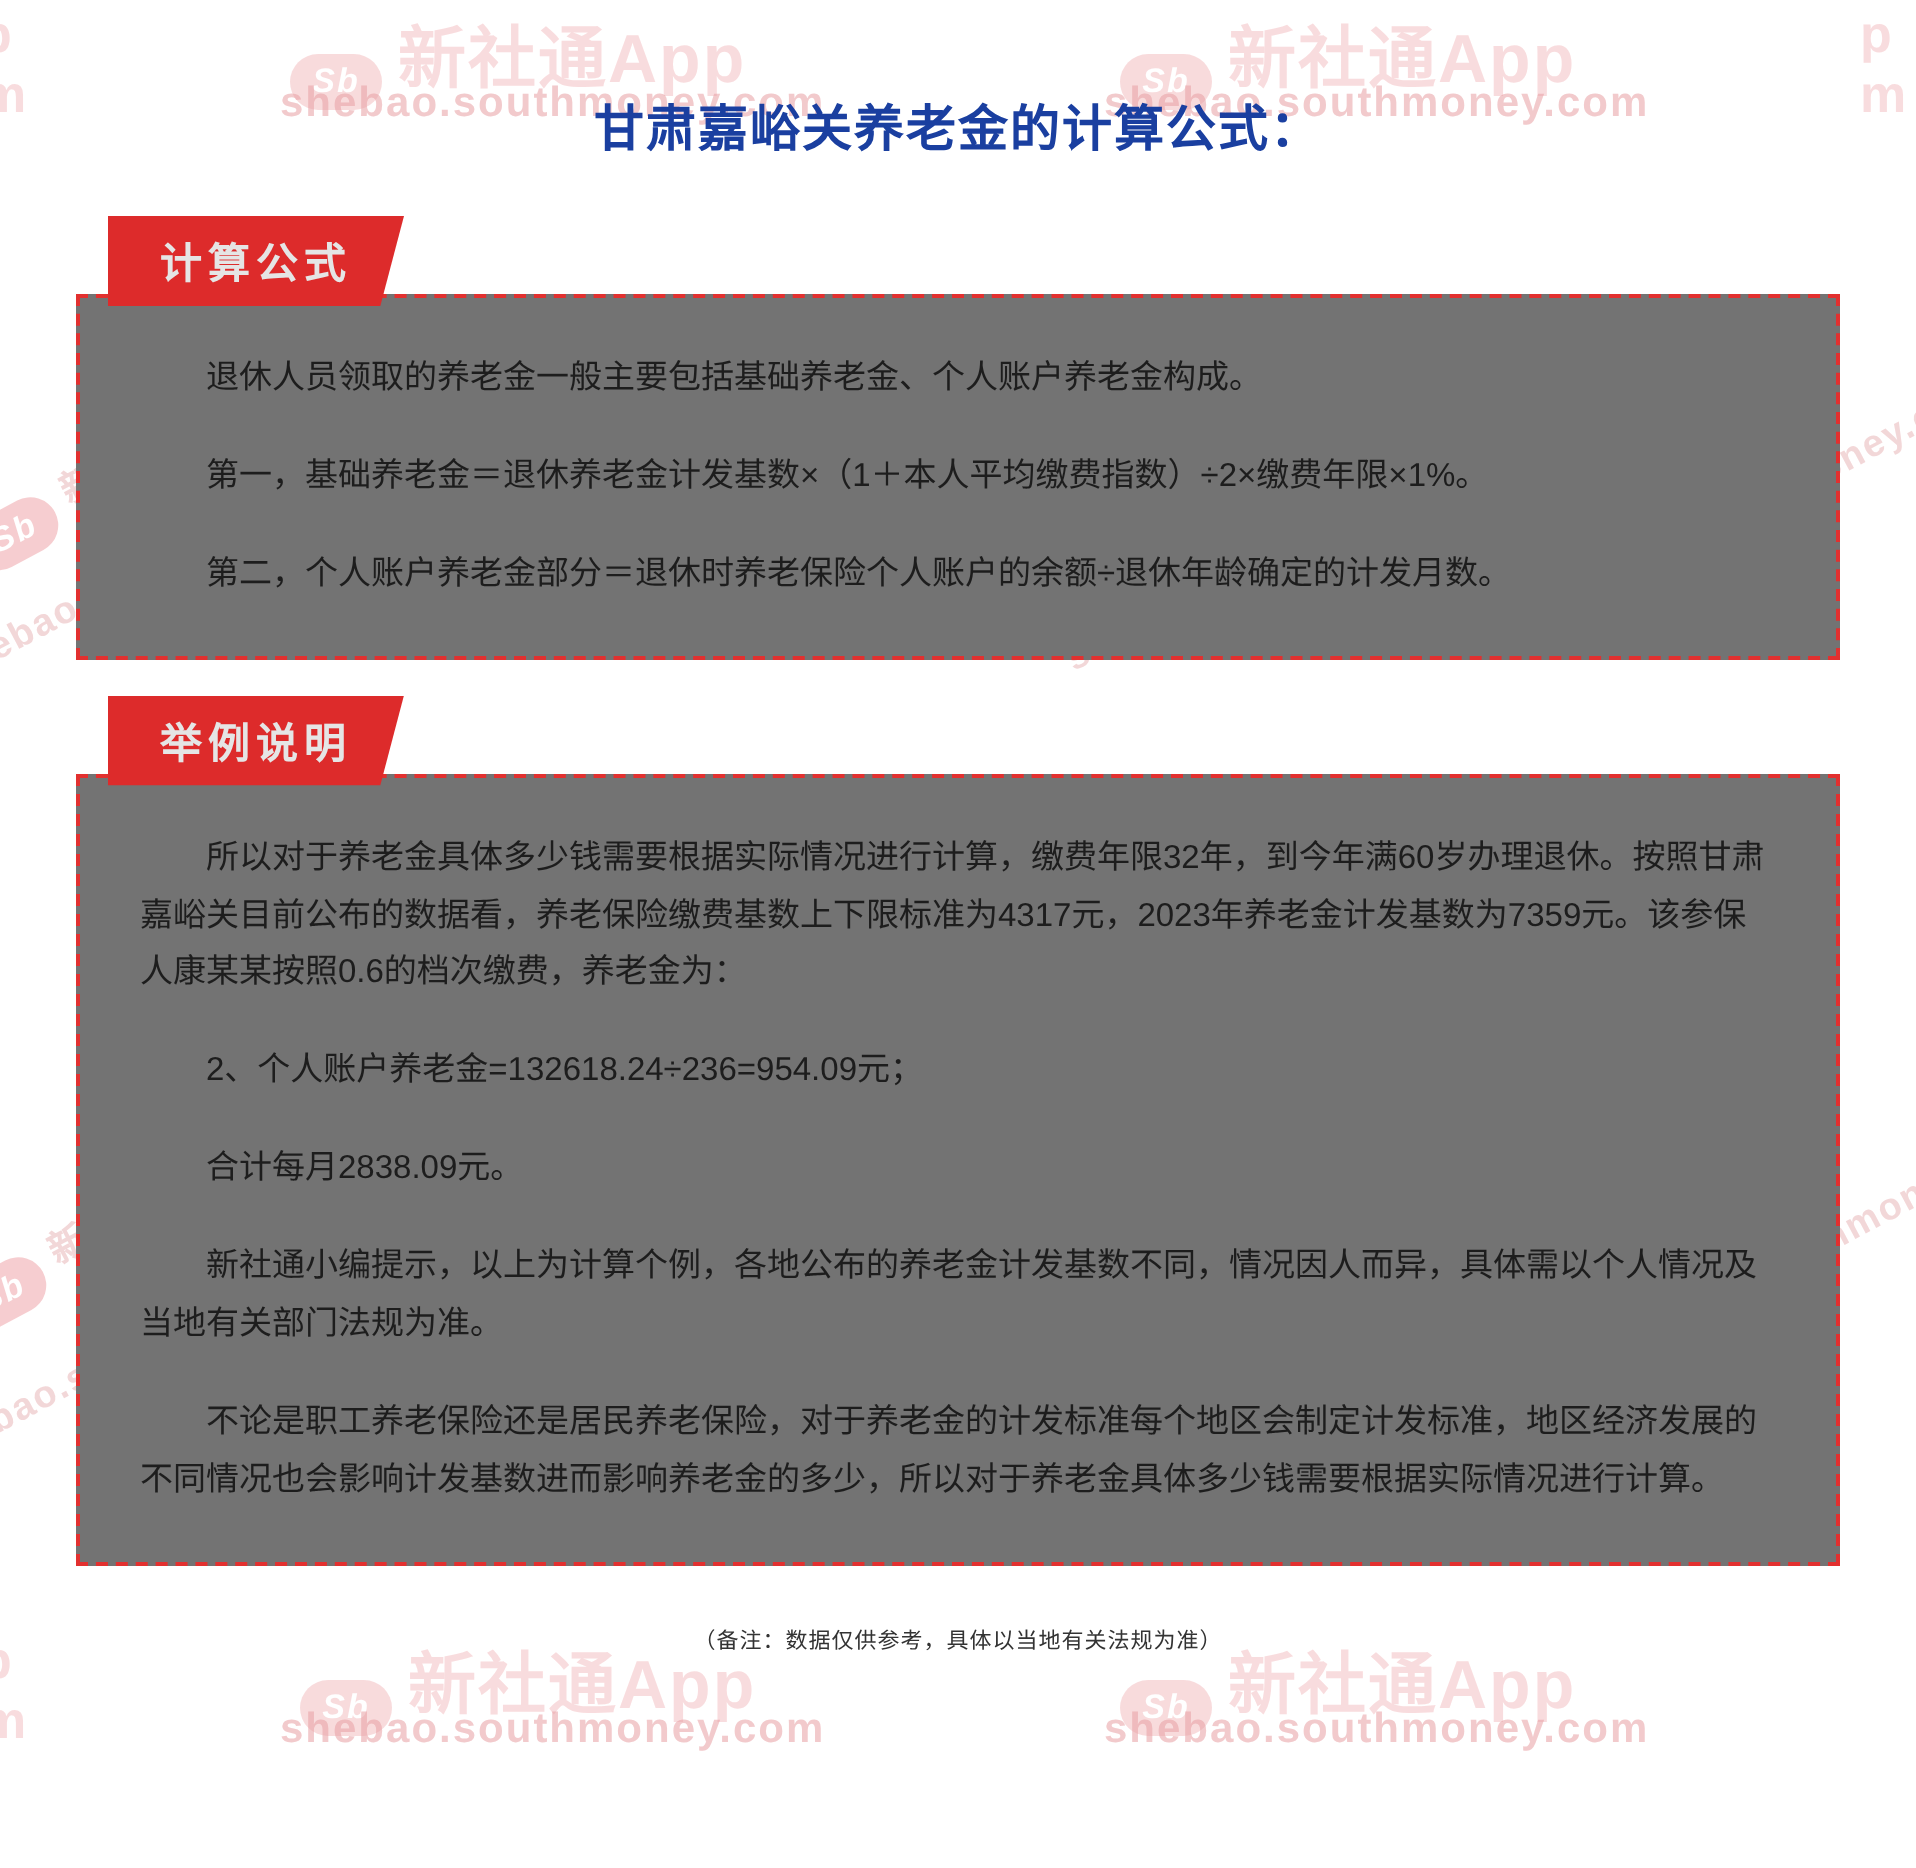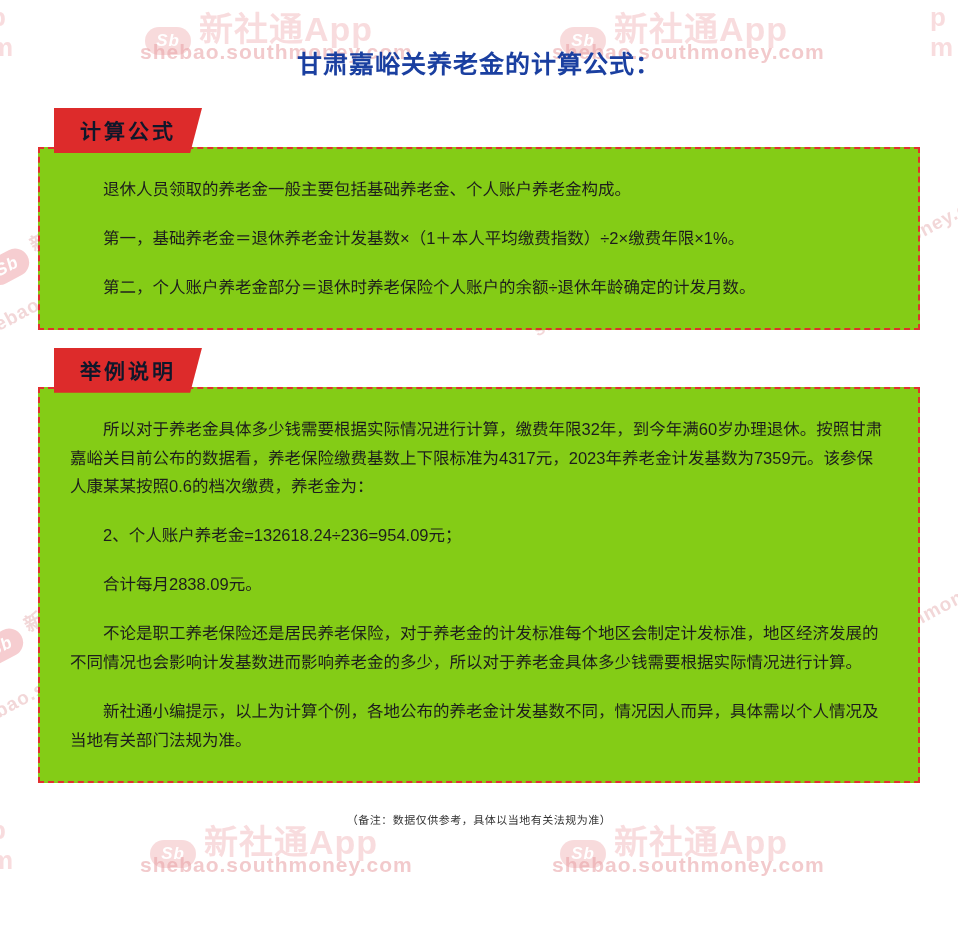--- a/index.html
+++ b/index.html
@@ -81,34 +81,34 @@
   .section {
     margin: 0 38px;
     position: relative;
   }
   .section.first { margin-top: 28px; }
   .section.second { margin-top: 18px; }
 
   .sec-header {
     display: inline-block;
     background: #dd2b2b;
-    color: #0f172a;
+    color: #e5e5e5;
     font-size: 21px;
     font-weight: bold;
     letter-spacing: 3px;
     padding: 7px 26px 8px 26px;
     margin-left: 16px;
     position: relative;
     z-index: 3;
     clip-path: polygon(0 0, 100% 0, 92% 100%, 0 100%);
   }
 
   .sec-box {
     border: 2px dashed #e2302f;
-    background: #84cc16;
+    background: #737373;
     margin-top: -6px;
     padding: 26px 30px 26px 30px;
     position: relative;
     z-index: 2;
   }
 
   .sec-box p {
     margin: 0 0 20px 0;
     font-size: 16.5px;
     line-height: 1.75;
@@ -172,19 +172,19 @@
       <p>第二，个人账户养老金部分＝退休时养老保险个人账户的余额÷退休年龄确定的计发月数。</p>
     </div>
   </div>
 
   <div class="section second">
     <div class="sec-header">举例说明</div>
     <div class="sec-box">
       <p>所以对于养老金具体多少钱需要根据实际情况进行计算，缴费年限32年，到今年满60岁办理退休。按照甘肃嘉峪关目前公布的数据看，养老保险缴费基数上下限标准为4317元，2023年养老金计发基数为7359元。该参保人康某某按照0.6的档次缴费，养老金为：</p>
       <p>2、个人账户养老金=132618.24÷236=954.09元；</p>
       <p>合计每月2838.09元。</p>
+      <p>新社通小编提示，以上为计算个例，各地公布的养老金计发基数不同，情况因人而异，具体需以个人情况及当地有关部门法规为准。</p>
       <p>不论是职工养老保险还是居民养老保险，对于养老金的计发标准每个地区会制定计发标准，地区经济发展的不同情况也会影响计发基数进而影响养老金的多少，所以对于养老金具体多少钱需要根据实际情况进行计算。</p>
-      <p>新社通小编提示，以上为计算个例，各地公布的养老金计发基数不同，情况因人而异，具体需以个人情况及当地有关部门法规为准。</p>
     </div>
   </div>
 
   <div class="footnote">（备注：数据仅供参考，具体以当地有关法规为准）</div>
 </div>
 
 </body></html>

